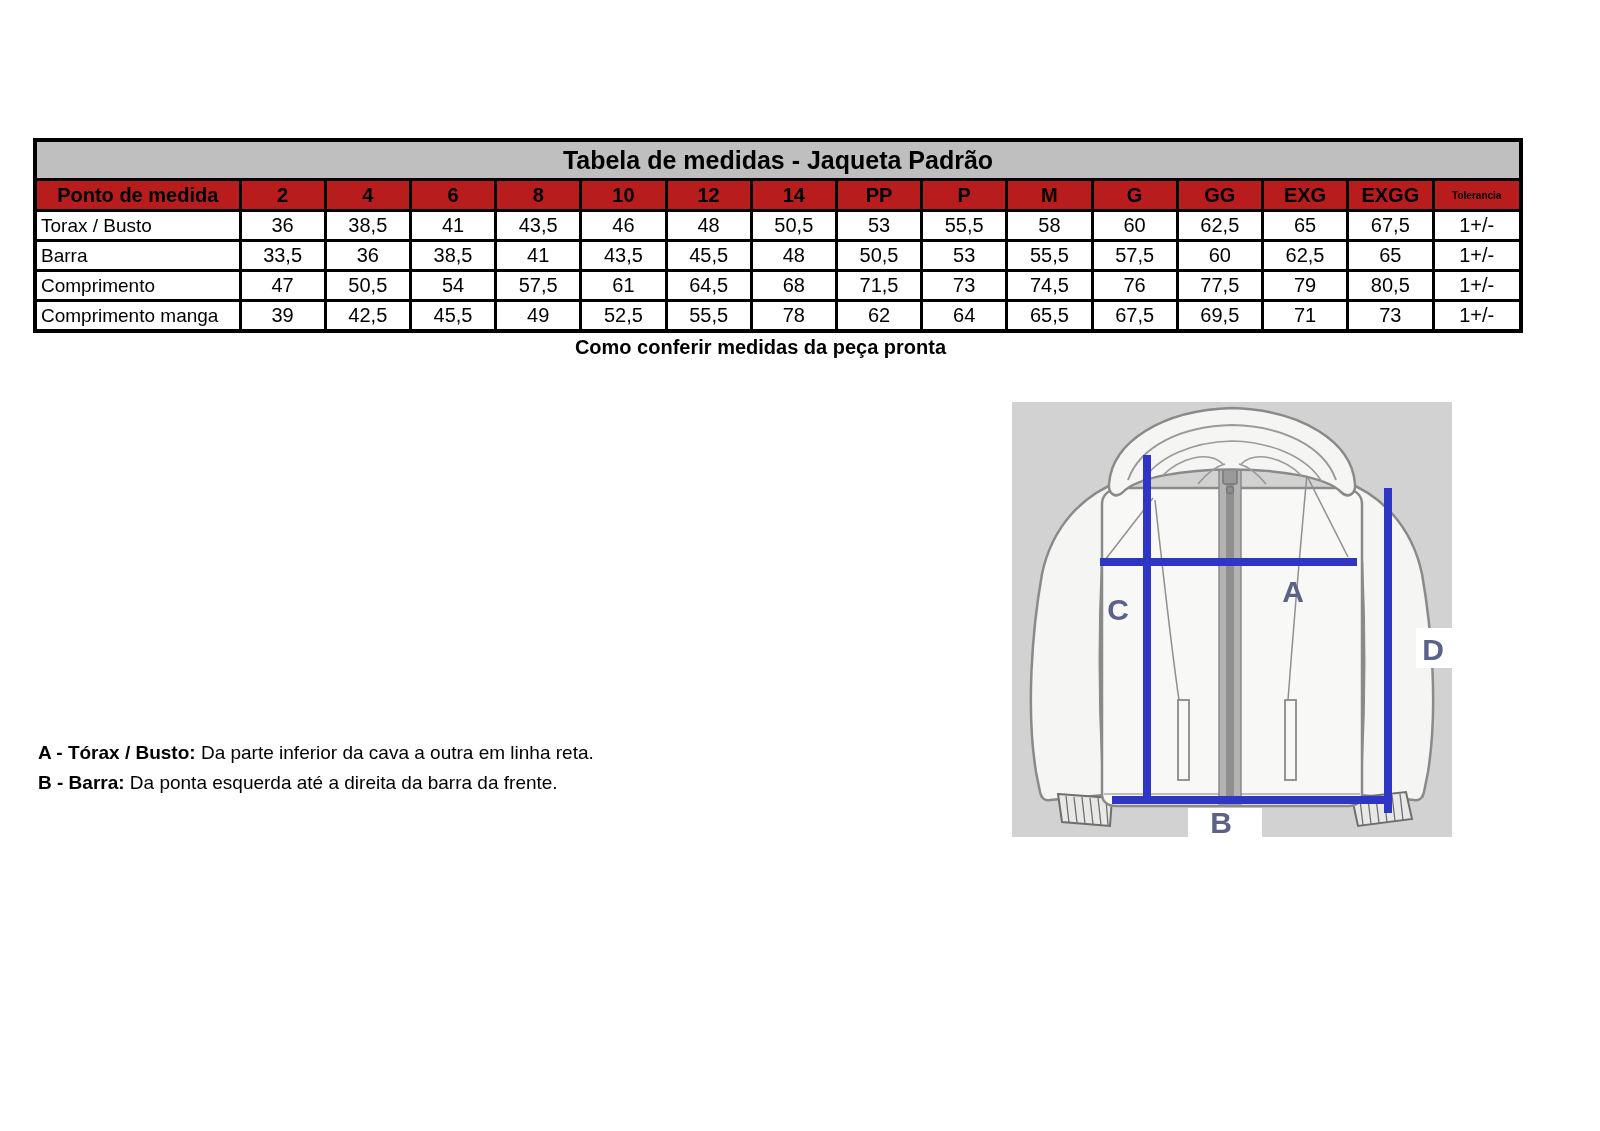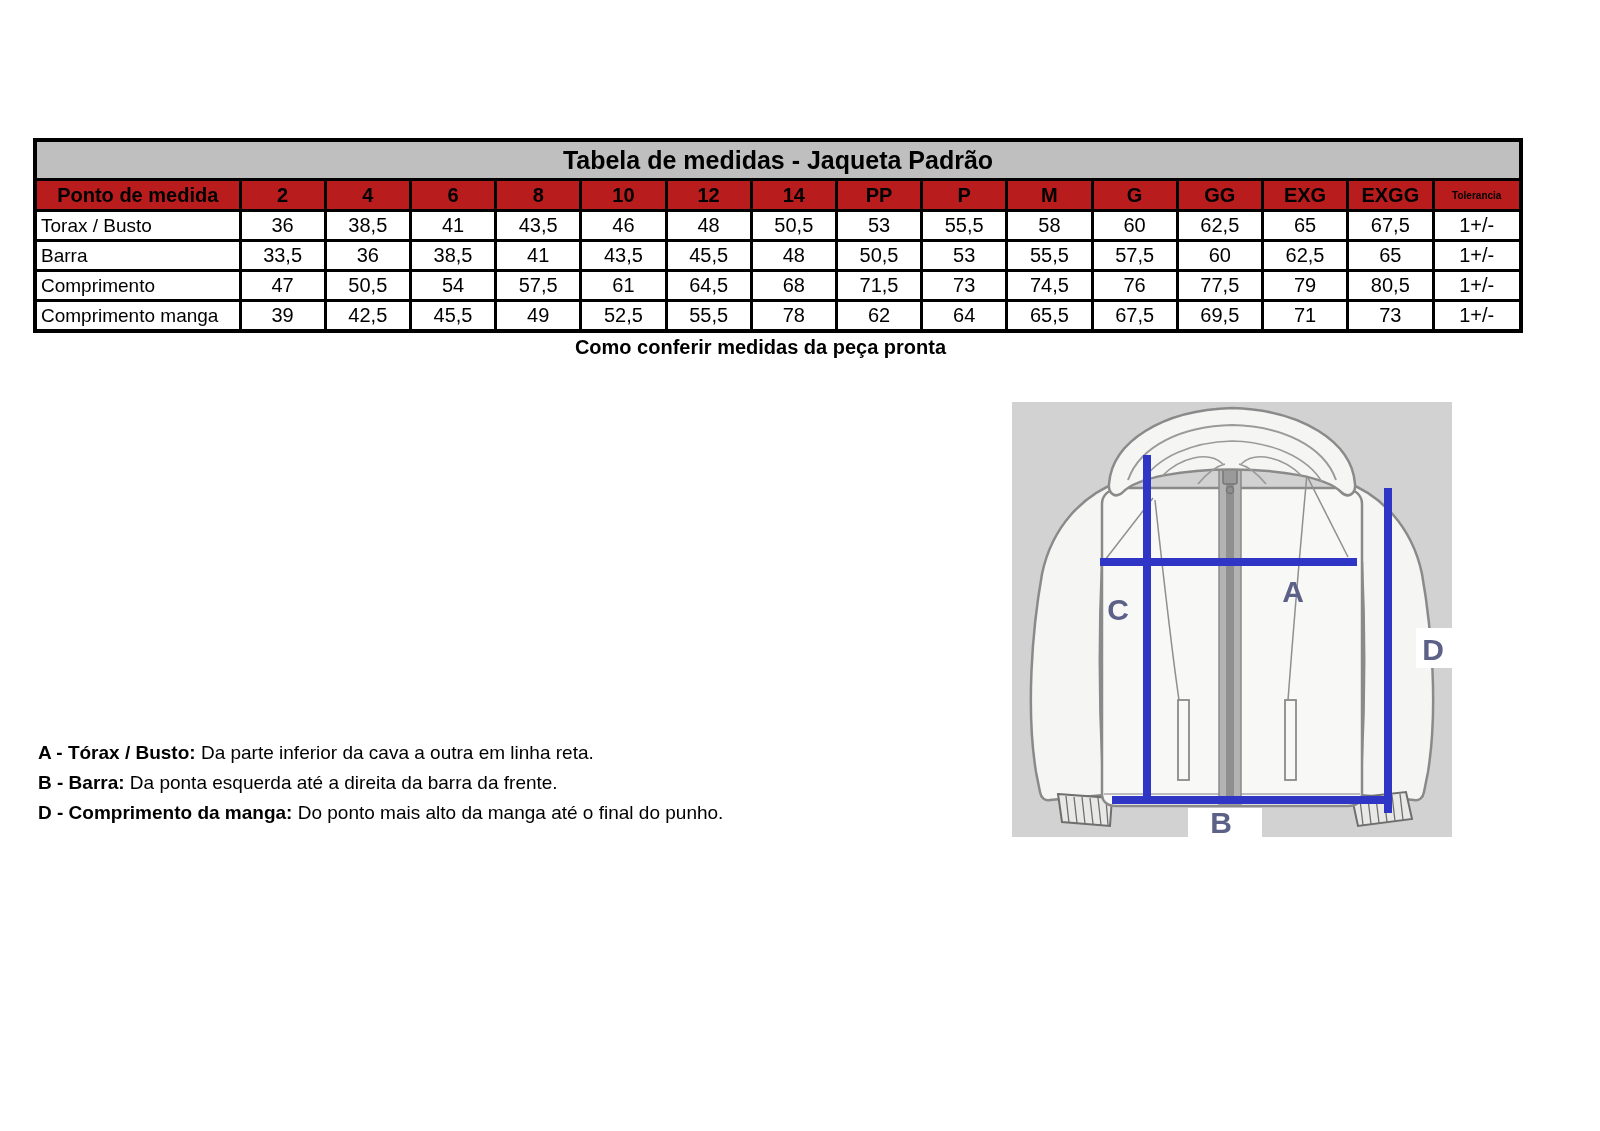--- a/index.html
+++ b/index.html
@@ -160,21 +160,20 @@
         </tr>
       </tbody>
   </table>
 </div>
 
 <div class="subtitle">Como conferir medidas da peça pronta</div>
 
 <div class="legend">
   <div><span class="k">A - Tórax / Busto:</span><span> Da parte inferior da cava a outra em linha reta.</span></div>
   <div><span class="k">B - Barra:</span><span> Da ponta esquerda até a direita da barra da frente.</span></div>
-  <div><span class="k">D - Comprimento da manga:</span><span> Do ponto mais alto da manga até o final do punho.</span></div>
 </div>
 
 <div class="diagram">
   <svg width="440" height="435" viewBox="0 0 440 435" xmlns="http://www.w3.org/2000/svg">
 
     <rect x="0" y="0" width="440" height="435" fill="#d2d2d2"></rect>
 
     <g stroke="#8a8a8a" stroke-width="2.5" stroke-linejoin="round" fill="#f5f5f3">
       <path d="M107,80 C72,92 40,124 30,172 C20,228 14,308 24,370 L28,390 C29,396 33,399 38,398 L92,393 C88,330 86,250 90,160 Z"></path>
       <path d="M333,80 C368,92 400,124 410,172 C420,228 426,308 416,370 L412,390 C411,396 407,399 402,398 L348,393 C352,330 354,250 350,160 Z"></path>

